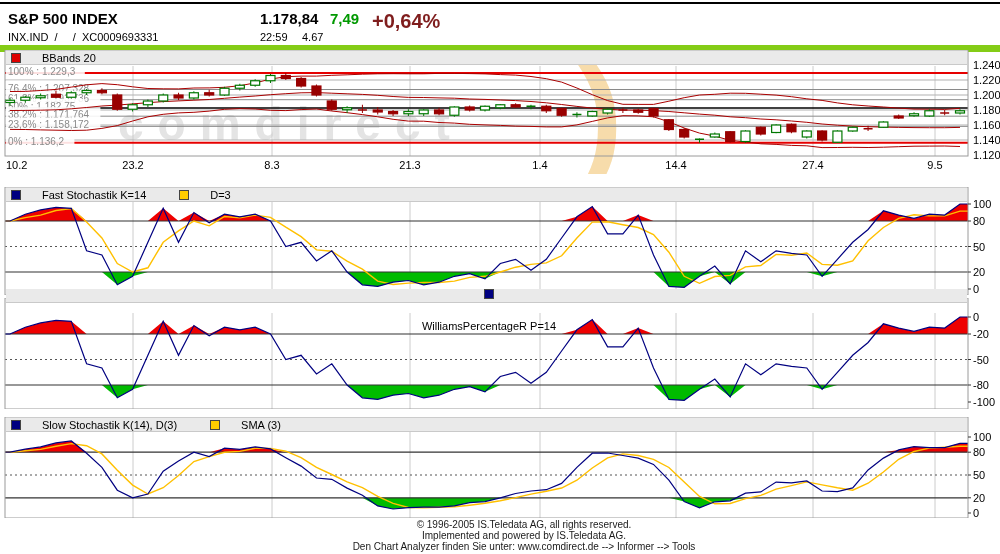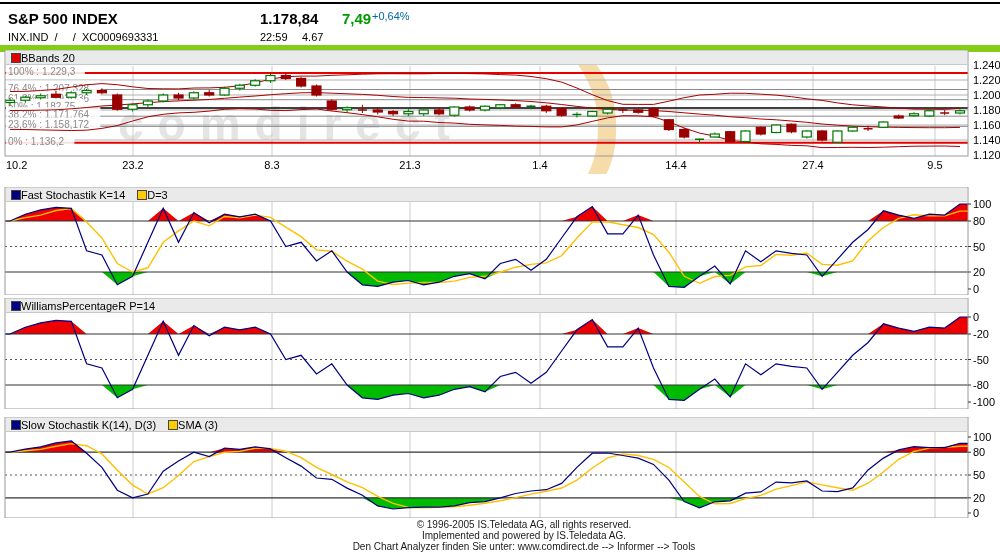--- a/index.html
+++ b/index.html
@@ -2,31 +2,31 @@
 <html><head>
 <meta charset="utf-8">
 <style>
   html,body{margin:0;padding:0;background:#fff;}
   .screen{position:relative;width:1000px;height:554px;background:#fff;overflow:hidden;
           font-family:"Liberation Sans",sans-serif;color:#000;}
   .topbar{position:absolute;left:0;top:2px;width:100%;height:2px;background:#000;}
   .header{position:absolute;left:0;top:4px;width:100%;height:41px;border-bottom:7px solid #84cc16;}
   .h-title{position:absolute;left:8px;top:6px;font-size:15px;font-weight:bold;}
   .h-price{position:absolute;left:260px;top:6px;font-size:15px;font-weight:bold;}
-  .h-chg{position:absolute;left:342px;top:6px;font-size:15px;font-weight:bold;color:#009900;}
-  .h-pct{position:absolute;left:372px;top:6px;font-size:11px;font-weight:normal;color:#0369a1;}
+  .h-chg{position:absolute;left:330px;top:6px;font-size:15px;font-weight:bold;color:#009900;}
+  .h-pct{position:absolute;left:372px;top:6px;font-size:20px;font-weight:bold;color:#7f1d1d;}
   .h-ids{position:absolute;left:8px;top:27px;font-size:11px;white-space:pre;}
   .h-time{position:absolute;left:260px;top:27px;font-size:11px;}
   .h-date{position:absolute;left:302px;top:27px;font-size:11px;}
   svg{position:absolute;left:0;display:block;}
   #sv1{top:50px;} #sv2{top:187px;} #sv3{top:298px;} #sv4{top:417px;}
   .legend{position:absolute;left:6px;width:961px;height:14px;background:#eaeaea;
           border-bottom:1px solid #c9c9c9;display:flex;align-items:center;
-          font-size:11px;gap:0;padding-left:5px;box-sizing:border-box;}
-  #lg1{top:51px;} #lg2{top:188px;align-items:center;} #lg3{top:299px;} #lg4{top:418px;}
+          font-size:11px;gap:21px;padding-left:5px;box-sizing:border-box;}
+  #lg1{top:51px;} #lg2{top:188px;align-items:center;} #lg3{top:289px;flex-direction:column;} #lg4{top:418px;}
   .sq{width:8px;height:8px;border:1px solid #444;display:inline-block;flex:none;}
   .sq.red{background:#dd0000;} .sq.navy{background:#000080;} .sq.yel{background:#ffcc00;}
   .lg-sep{margin-left:12px;}
   .footer{position:absolute;left:0;top:519px;width:100%;text-align:center;font-size:10px;line-height:11px;color:#1a1a1a;padding-left:24px;}
 </style>
 </head>
 <body>
 
 <div class="screen">
   <div class="topbar"></div>

